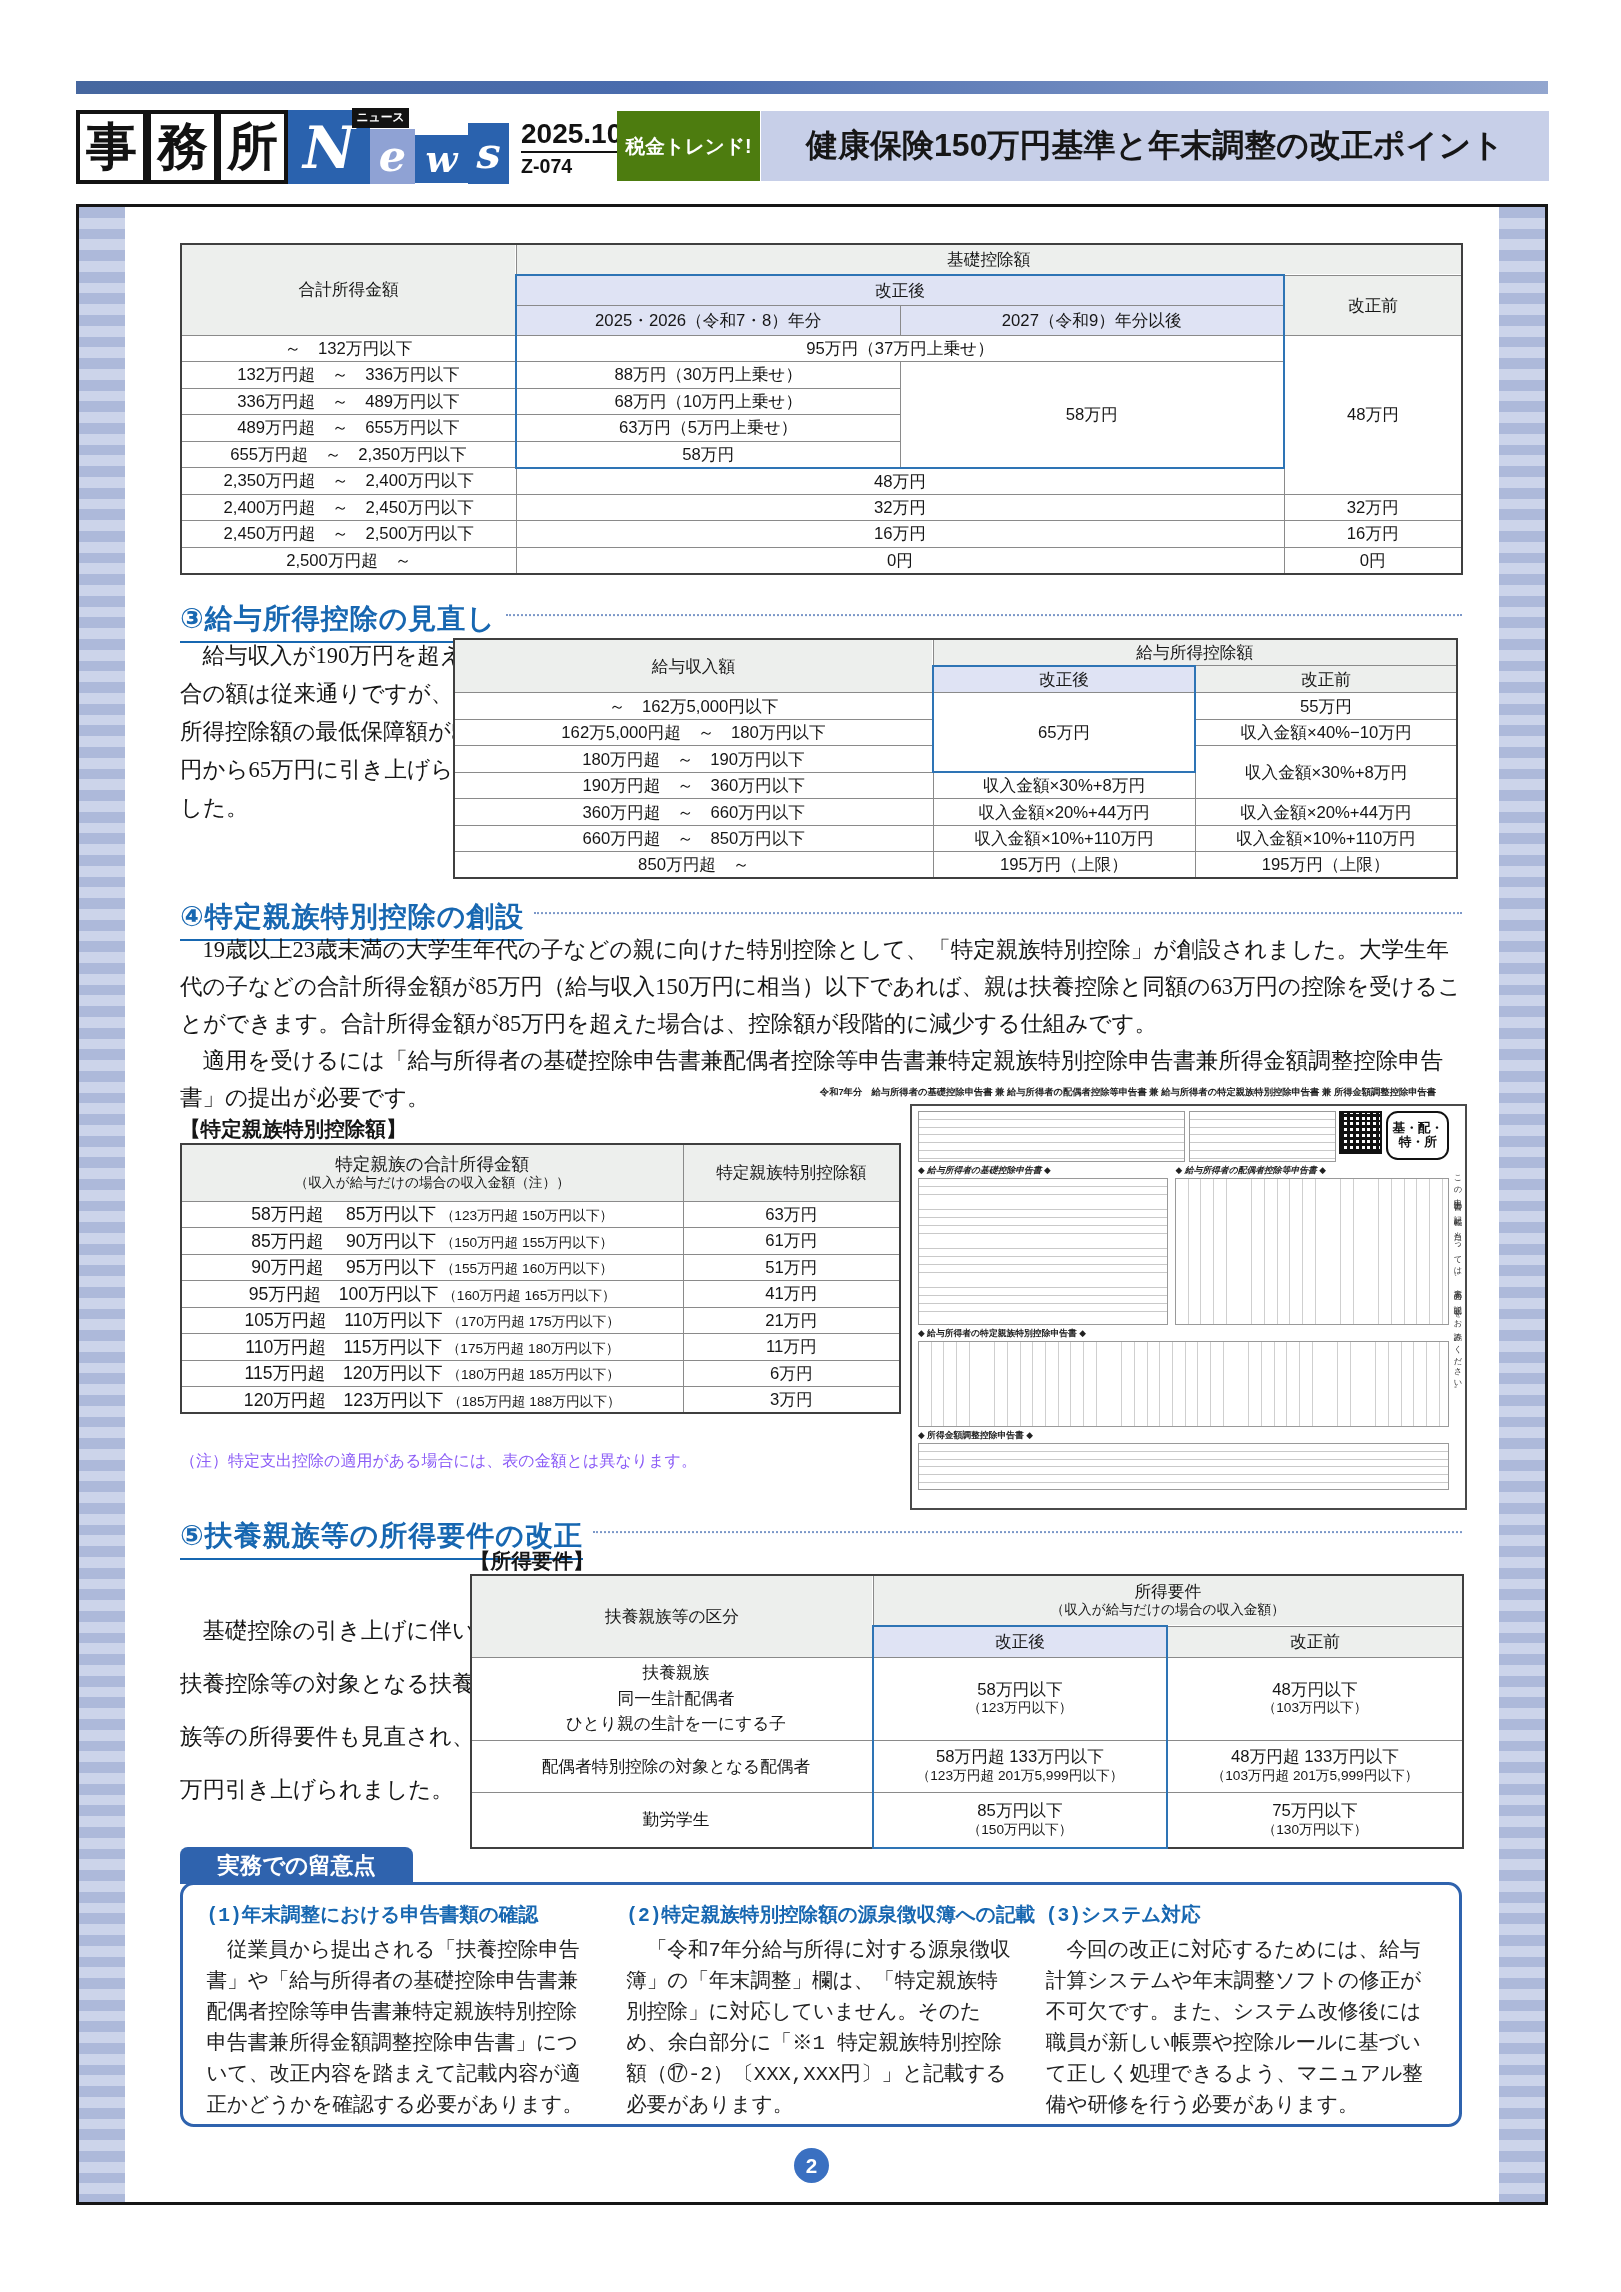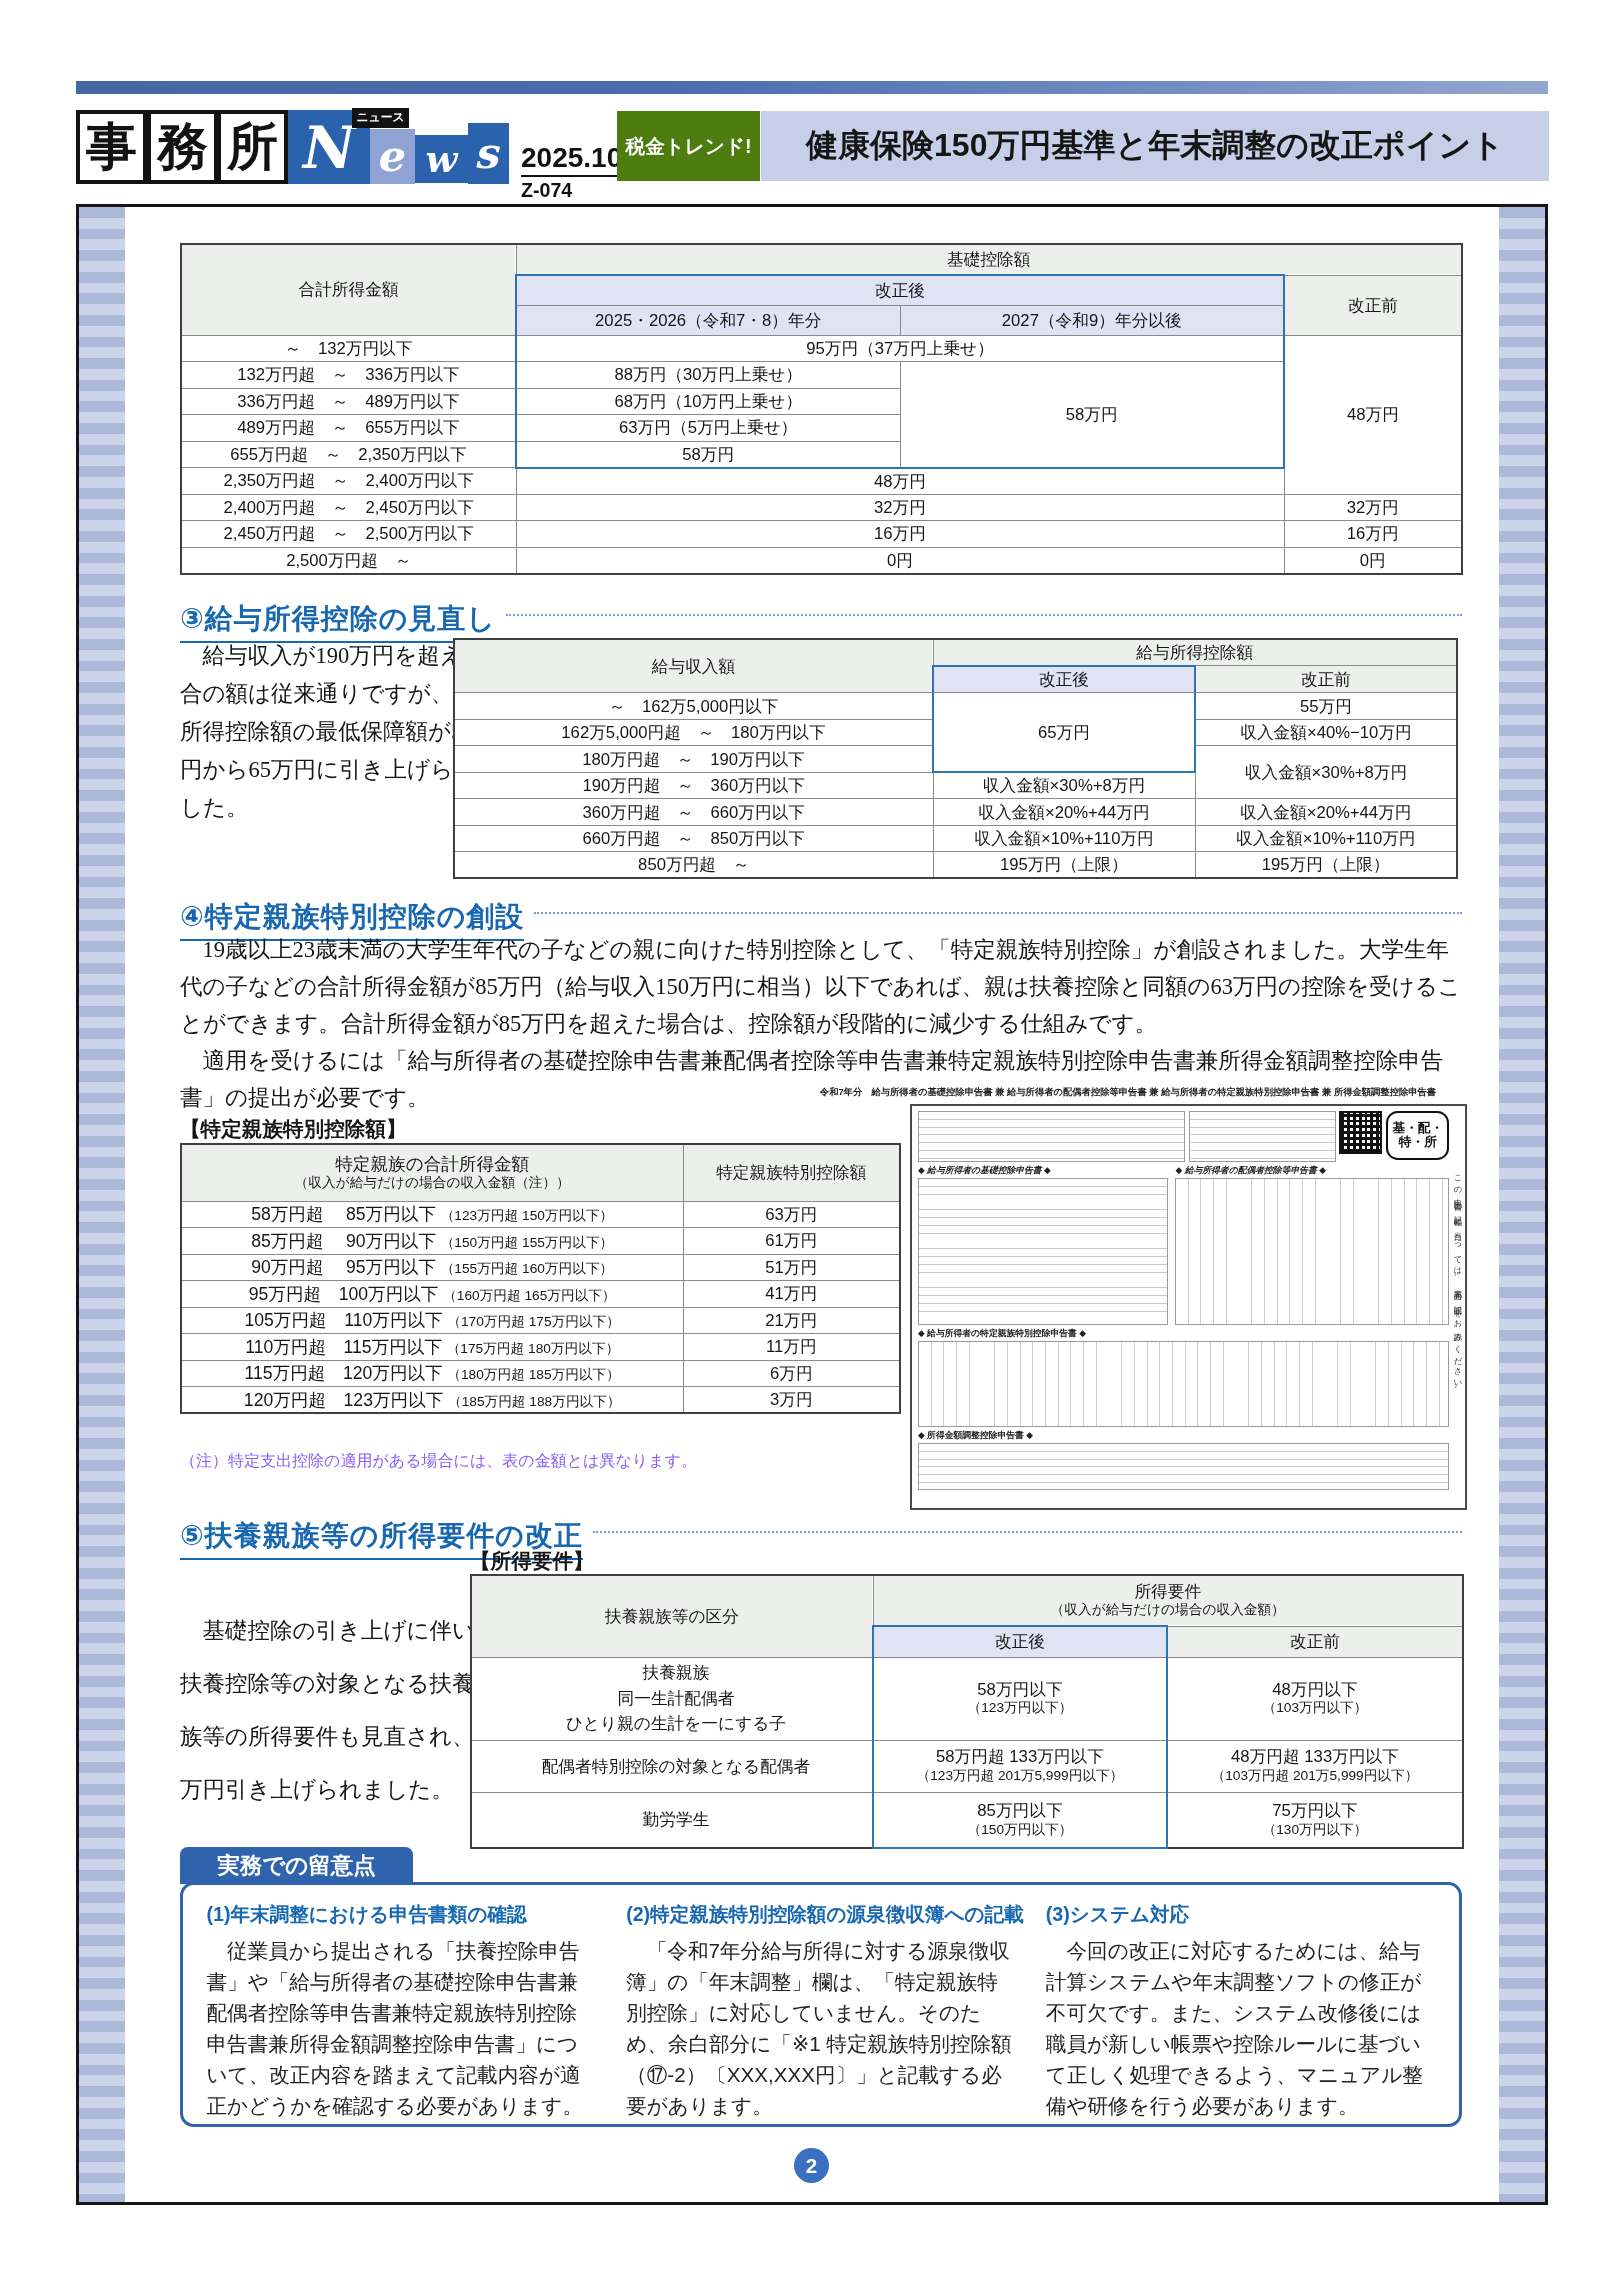--- a/index.html
+++ b/index.html
@@ -11,21 +11,21 @@
   .topbar{left:76px;top:81px;width:1472px;height:12.7px;
           background:linear-gradient(90deg,#46679f 0%,#4a6cae 40%,#93a6cf 100%);}
   .logo{left:76px;top:108px;height:78px;}
   .kbox{position:absolute;width:71px;height:74px;background:#fff;border:4.9px solid #121212;
         box-sizing:border-box;display:flex;align-items:center;justify-content:center;
         font-size:51px;font-weight:bold;color:#121212;}
   .nbox{position:absolute;box-sizing:border-box;display:flex;align-items:center;justify-content:center;
         color:#fff;font-family:"DejaVu Serif","Liberation Serif",serif;font-style:italic;font-weight:bold;}
   .katabox{position:absolute;background:#121212;color:#fff;display:flex;align-items:center;justify-content:center;
         font-size:11.8px;font-weight:bold;}
-  .datebox{left:521px;top:118px;margin-top:24px;}
+  .datebox{left:521px;top:118px;}
   .dateline{font-size:28px;font-weight:bold;color:#121212;border-bottom:2.9px solid #121212;padding-bottom:1px;}
   .issueline{font-size:19.6px;font-weight:bold;color:#121212;margin-top:2px;}
   .badge{left:617px;top:111px;width:143px;height:70px;background:#4d7c0f;color:#fff;
          display:flex;align-items:center;justify-content:center;font-size:19.6px;font-weight:bold;}
   .titleband{left:761px;top:111px;width:788px;height:70px;background:#c7cfe8;
          display:flex;align-items:center;justify-content:center;}
   .titleband span{font-size:32px;font-weight:bold;color:#161616;letter-spacing:0px;white-space:nowrap;}
 
   
   .mainbox{left:76px;top:204px;width:1472px;height:2001px;border:3.9px solid #161616;box-sizing:border-box;background:#fff;}
@@ -70,21 +70,21 @@
       background:repeating-linear-gradient(0deg,#111 0 2.9px,transparent 2.9px 5.9px),
                  repeating-linear-gradient(90deg,#111 0 2.9px,transparent 2.9px 5.9px);}
   .stamp{width:59px;height:45px;border:2.5px solid #111;border-radius:11.8px;display:flex;flex-direction:column;
       align-items:center;justify-content:center;font-size:12.7px;font-weight:bold;color:#111;line-height:14.7px;background:#fff;}
   .vnote{position:absolute;right:2px;top:63px;writing-mode:vertical-rl;font-size:8.3px;color:#333;letter-spacing:2px;}
 
   
   .ntab{background:#2f63ae;color:#fff;display:flex;align-items:center;justify-content:center;
         font-size:22.5px;font-weight:bold;border-radius:7.8px 7.8px 0 0;}
   .nbox2{border:3.9px solid #2f63ae;border-radius:13.7px;box-sizing:border-box;background:#fff;
-        display:flex;gap:30px;padding:15.7px 23.5px;}
+        display:flex;gap:30px;padding:15.7px 23.5px;font-family:Liberation Mono, monospace;}
   .ncol{flex:1;min-width:0;}
   .ncol h4{margin:0 0 7.8px 0;font-size:19.6px;font-weight:bold;color:#1767b1;white-space:nowrap;}
   .ncol p{margin:0;font-size:20.6px;line-height:31px;color:#222;text-indent:1em;}
 
   .pagenum{width:35px;height:35px;border-radius:50%;background:#3a70c1;color:#fff;
         display:flex;align-items:center;justify-content:center;font-size:20.6px;font-weight:bold;}
 
   .r-left{text-align:left;padding-left:11.8px !important;}
 </style>
 </head>

